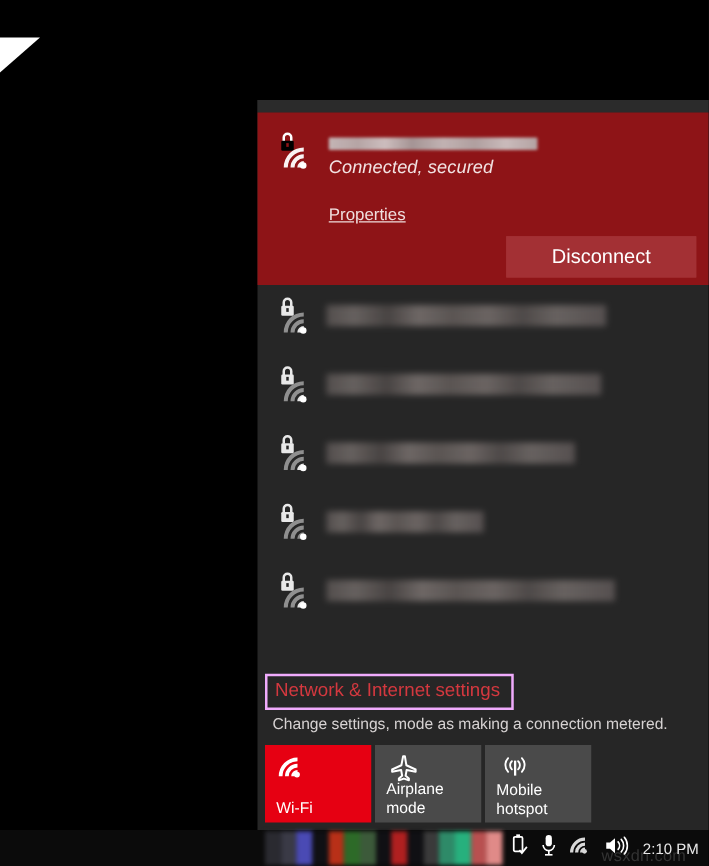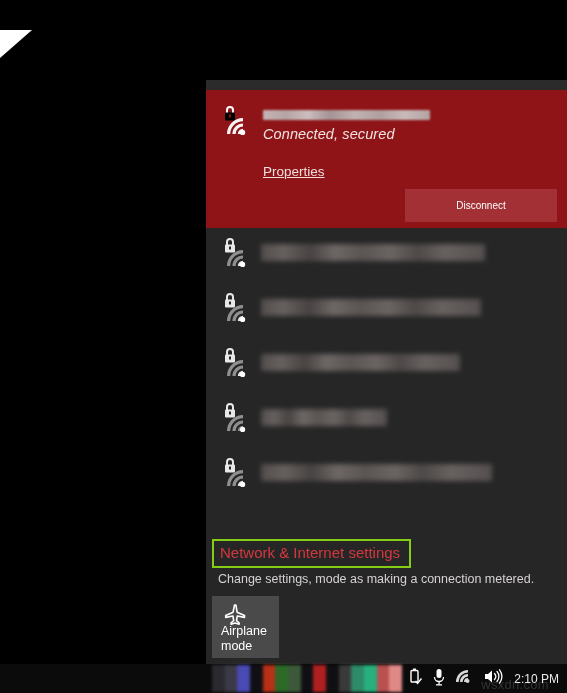--- a/index.html
+++ b/index.html
@@ -50,52 +50,52 @@
     color:#f2e3e3;font-size:14.5px;line-height:18px;letter-spacing:.1px;font-style:italic;
   }
   #properties-link{
     color:#f0dede;font-size:13.5px;
     display:inline-block;margin:20px 0 0 57px;cursor:pointer;
   }
   #disconnect-button{
     position:absolute;right:10px;bottom:6px;
     width:150px;height:31px;
     background:#a33034;
-    color:#ffffff;font-size:10px;
+    color:#ffffff;font-size:16px;
     display:flex;align-items:center;justify-content:center;
     cursor:pointer;border:1px solid #a33034;
   }
   
   #network-list{flex:1 1 auto;padding-top:6px;}
   .net-item{
     display:flex;align-items:flex-start;height:55px;cursor:pointer;
   }
   .net-item .net-icon{margin-top:2px;}
   .list-redacted{
     margin-top:10px;height:17px;border-radius:1px;
     background:linear-gradient(90deg,#55504f 0%,#6a6462 10%,#4a4544 22%,#726b69 33%,#5d5755 45%,#6f6866 58%,#504b4a 70%,#6b6563 82%,#585252 100%);
     filter:blur(2.4px);
     opacity:.95;
   }
   
   #settings-section{flex:0 0 auto;padding:0 0 6px 0;}
   #settings-link-box{
     display:inline-block;margin:0 3px 0 6px;
-    border:2px solid #84cc16;
+    border:2px solid #f0abfc;
     padding:3px 9px 4px 6px;
   }
   #settings-link{
     color:#d4383f;font-size:15px;line-height:18px;cursor:pointer;
   }
   #settings-desc{
     color:#d6d2d2;font-size:12.5px;margin:3px 0 0 12px;line-height:16px;
   }
   #quick-tiles{display:flex;margin:9px 0 0 6px;gap:3px;}
   .tile{
-    width:67px;height:62px;position:relative;cursor:pointer;
+    width:85px;height:62px;position:relative;cursor:pointer;
     background:#4a4a4a;
   }
   .tile.active{background:#e60012;}
   .tile-icon{position:absolute;left:10px;top:7px;}
   .tile-label{
     position:absolute;left:9px;bottom:4px;right:4px;
     color:#ffffff;font-size:12.5px;line-height:15px;
   }
   .tile-label.two-line{bottom:3px;}
   
@@ -259,30 +259,57 @@
   </div>
 
   <div id="settings-section">
     <div id="settings-link-box">
       <span id="settings-link">Network &amp; Internet settings</span>
     </div>
     <div id="settings-desc">Change settings, mode as making a connection metered.</div>
 
     <div id="quick-tiles">
 
+      <div class="tile active">
+        <div class="tile-icon">
+          <svg width="26" height="22" viewBox="0 0 26 22">
+            <g fill="#ffffff">
+              <path d="M1 18 a15 15 0 0 1 15 -15 v3 a12 12 0 0 0 -12 12 z"></path>
+              <path d="M6 18 a10 10 0 0 1 10 -10 v3 a7 7 0 0 0 -7 7 z"></path>
+              <path d="M11 18 a5 5 0 0 1 5 -5 v3 a2 2 0 0 0 -2 2 z"></path>
+              <circle cx="15.6" cy="16.6" r="2.3"></circle>
+            </g>
+          </svg>
+        </div>
+        <div class="tile-label">Wi-Fi</div>
+      </div>
 
       <div class="tile">
         <div class="tile-icon">
           <svg width="26" height="24" viewBox="0 0 26 24">
             <path d="M12.5 2 l1.4 0 l1.2 7.2 l7.4 3.4 l0 1.8 l-7.2 -1.4 l-0.8 4.6 l2.6 2.2 l0 1.4 l-4 -1.3 l-4 1.3 l0 -1.4 l2.6 -2.2 l-0.8 -4.6 l-7.2 1.4 l0 -1.8 l7.4 -3.4 z" fill="none" stroke="#ffffff" stroke-width="1.6" stroke-linejoin="round"></path>
           </svg>
         </div>
         <div class="tile-label">Airplane mode</div>
       </div>
 
+      <div class="tile">
+        <div class="tile-icon">
+          <svg width="28" height="22" viewBox="0 0 28 22">
+            <g stroke="#ffffff" fill="none" stroke-width="1.5" stroke-linecap="round">
+              <path d="M8.5 3.5 a8 8 0 0 0 0 11"></path>
+              <path d="M11.5 6 a4.4 4.4 0 0 0 0 6.5"></path>
+              <path d="M19.5 3.5 a8 8 0 0 1 0 11"></path>
+              <path d="M16.5 6 a4.4 4.4 0 0 1 0 6.5"></path>
+            </g>
+            <rect x="13.2" y="5.5" width="1.8" height="12" fill="#ffffff"></rect>
+          </svg>
+        </div>
+        <div class="tile-label two-line">Mobile hotspot</div>
+      </div>
 
     </div>
   </div>
 </div>
 
 <div id="taskbar">
 
   <div id="tray-pixels">
     <div class="px" style="background:#2a2a30"></div>
     <div class="px" style="background:#3a3a46"></div>

